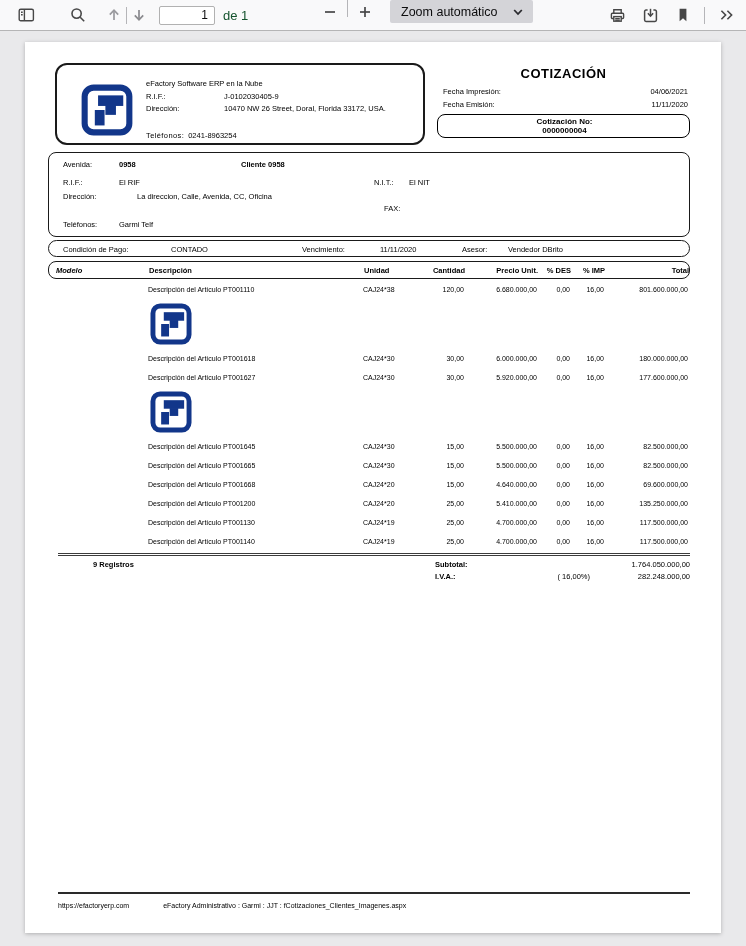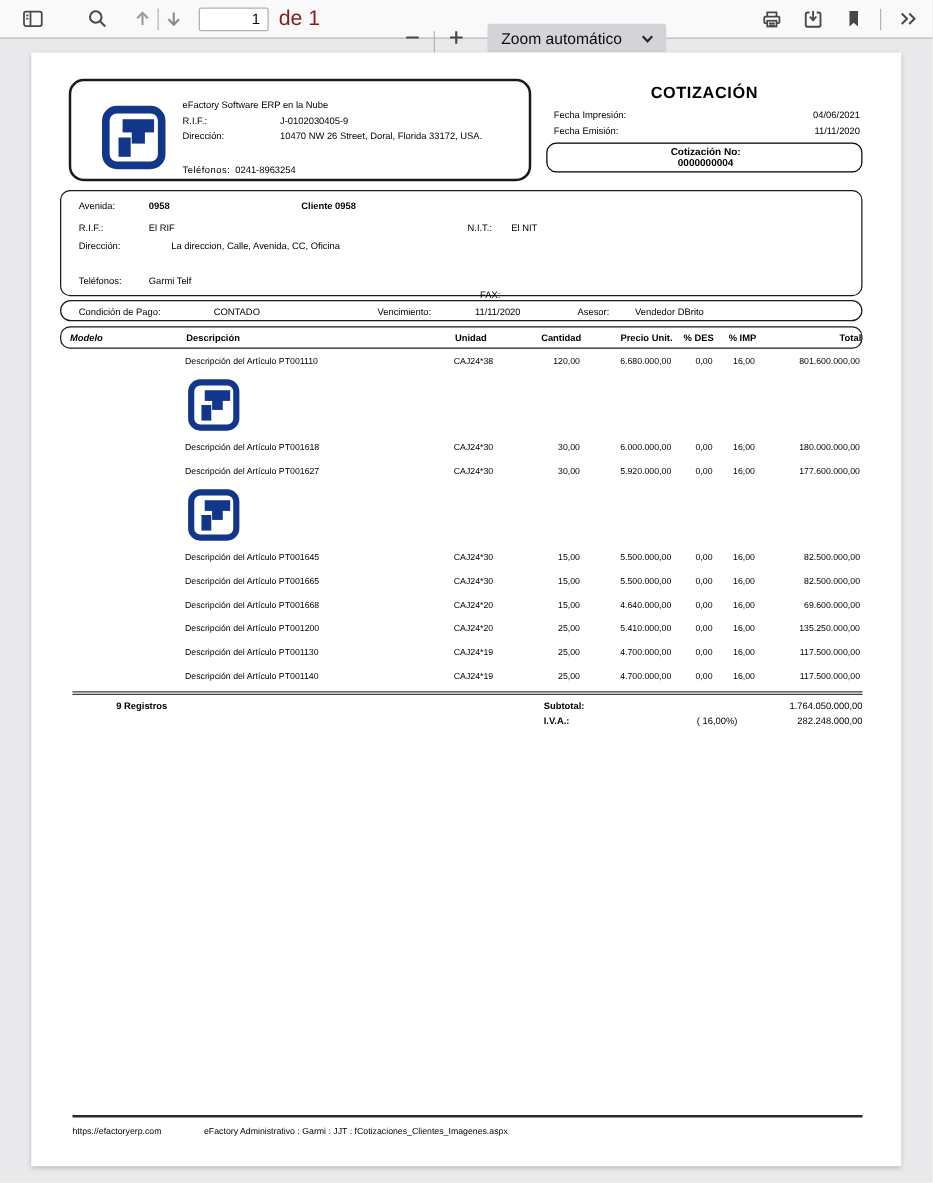--- a/index.html
+++ b/index.html
@@ -6,22 +6,22 @@
   html,body { width:746px; height:946px; font-family:"Liberation Sans", sans-serif; background:#e9e9eb; overflow:hidden; }
 
   
   .toolbar { position:relative; height:31px; background:#f9f9fa; border-bottom:1px solid #b5b5b6; display:flex; align-items:center; padding:0 6px 0 14px; }
   .tb-btn { background:none; border:none; width:24px; height:24px; display:flex; align-items:center; justify-content:center; cursor:pointer; padding:0; }
   .tb-divider { width:1px; height:17px; background:#b5b5b8; }
   .tb-left { display:flex; align-items:center; }
   .tb-left .sp1 { width:28px; }
   .tb-left .sp2 { width:12px; }
   .page-input { width:56px; height:19px; border:1px solid #b1b1b1; border-radius:2px; background:#fff; text-align:right; padding-right:6px; font-size:12px; color:#0c0c0d; margin-left:8px; font-family:"Liberation Sans",sans-serif; }
-  .page-count { font-size:17px; color:#7f1d1d; margin-left:8px; }
-  .tb-center { position:absolute; left:318px; top:12px; height:100%; display:flex; align-items:flex-end; gap:5px; }
+  .page-count { font-size:13px; color:#14532d; margin-left:8px; }
+  .tb-center { position:absolute; left:318px; top:0; height:100%; display:flex; align-items:flex-start; gap:5px; }
   .zoom-select { height:23px; background:#d4d4d8; border-radius:2px; display:flex; align-items:center; padding:0 9px 0 11px; margin-left:8px; min-width:135px; cursor:pointer; }
   .zoom-select span { font-size:12.5px; color:#0c0c0d; margin-right:14px; }
   .tb-right { position:absolute; right:8px; top:0; height:100%; display:flex; align-items:center; gap:9px; }
 
   
   .content { height:915px; }
   .page { width:696px; height:891px; margin:11px auto 0; background:#fff; box-shadow:0 1px 4px rgba(0,0,0,.25); position:relative; padding:21px 31px 0 23px; overflow:hidden; color:#000; }
 
   .doc-header { display:flex; margin-bottom:7px; }
   .company-box { margin-left:7px; width:370px; height:82px; border:2px solid #1a1a1a; border-radius:12px; display:flex; padding:4px 8px 4px 24px; }
@@ -218,21 +218,21 @@
       <span style="left:70px; top:7px" class="b">0958</span>
       <span style="left:192px; top:7px" class="b">Cliente 0958</span>
       <span style="left:14px; top:25px">R.I.F.:</span>
       <span style="left:70px; top:25px">El RIF</span>
       <span style="left:325px; top:25px">N.I.T.:</span>
       <span style="left:360px; top:25px">El NIT</span>
       <span style="left:14px; top:39px">Dirección:</span>
       <span style="left:88px; top:39px">La direccion, Calle, Avenida, CC, Oficina</span>
       <span style="left:14px; top:67px">Teléfonos:</span>
       <span style="left:70px; top:67px">Garmi Telf</span>
-      <span style="left:335px; top:78px">FAX:</span>
+      <span style="left:335px; top:51px">FAX:</span>
     </div>
 
     <div class="cond-box">
       <span style="left:14px">Condición de Pago:</span>
       <span style="left:122px">CONTADO</span>
       <span style="left:253px">Vencimiento:</span>
       <span style="left:331px">11/11/2020</span>
       <span style="left:413px">Asesor:</span>
       <span style="left:459px">Vendedor DBrito</span>
     </div>

